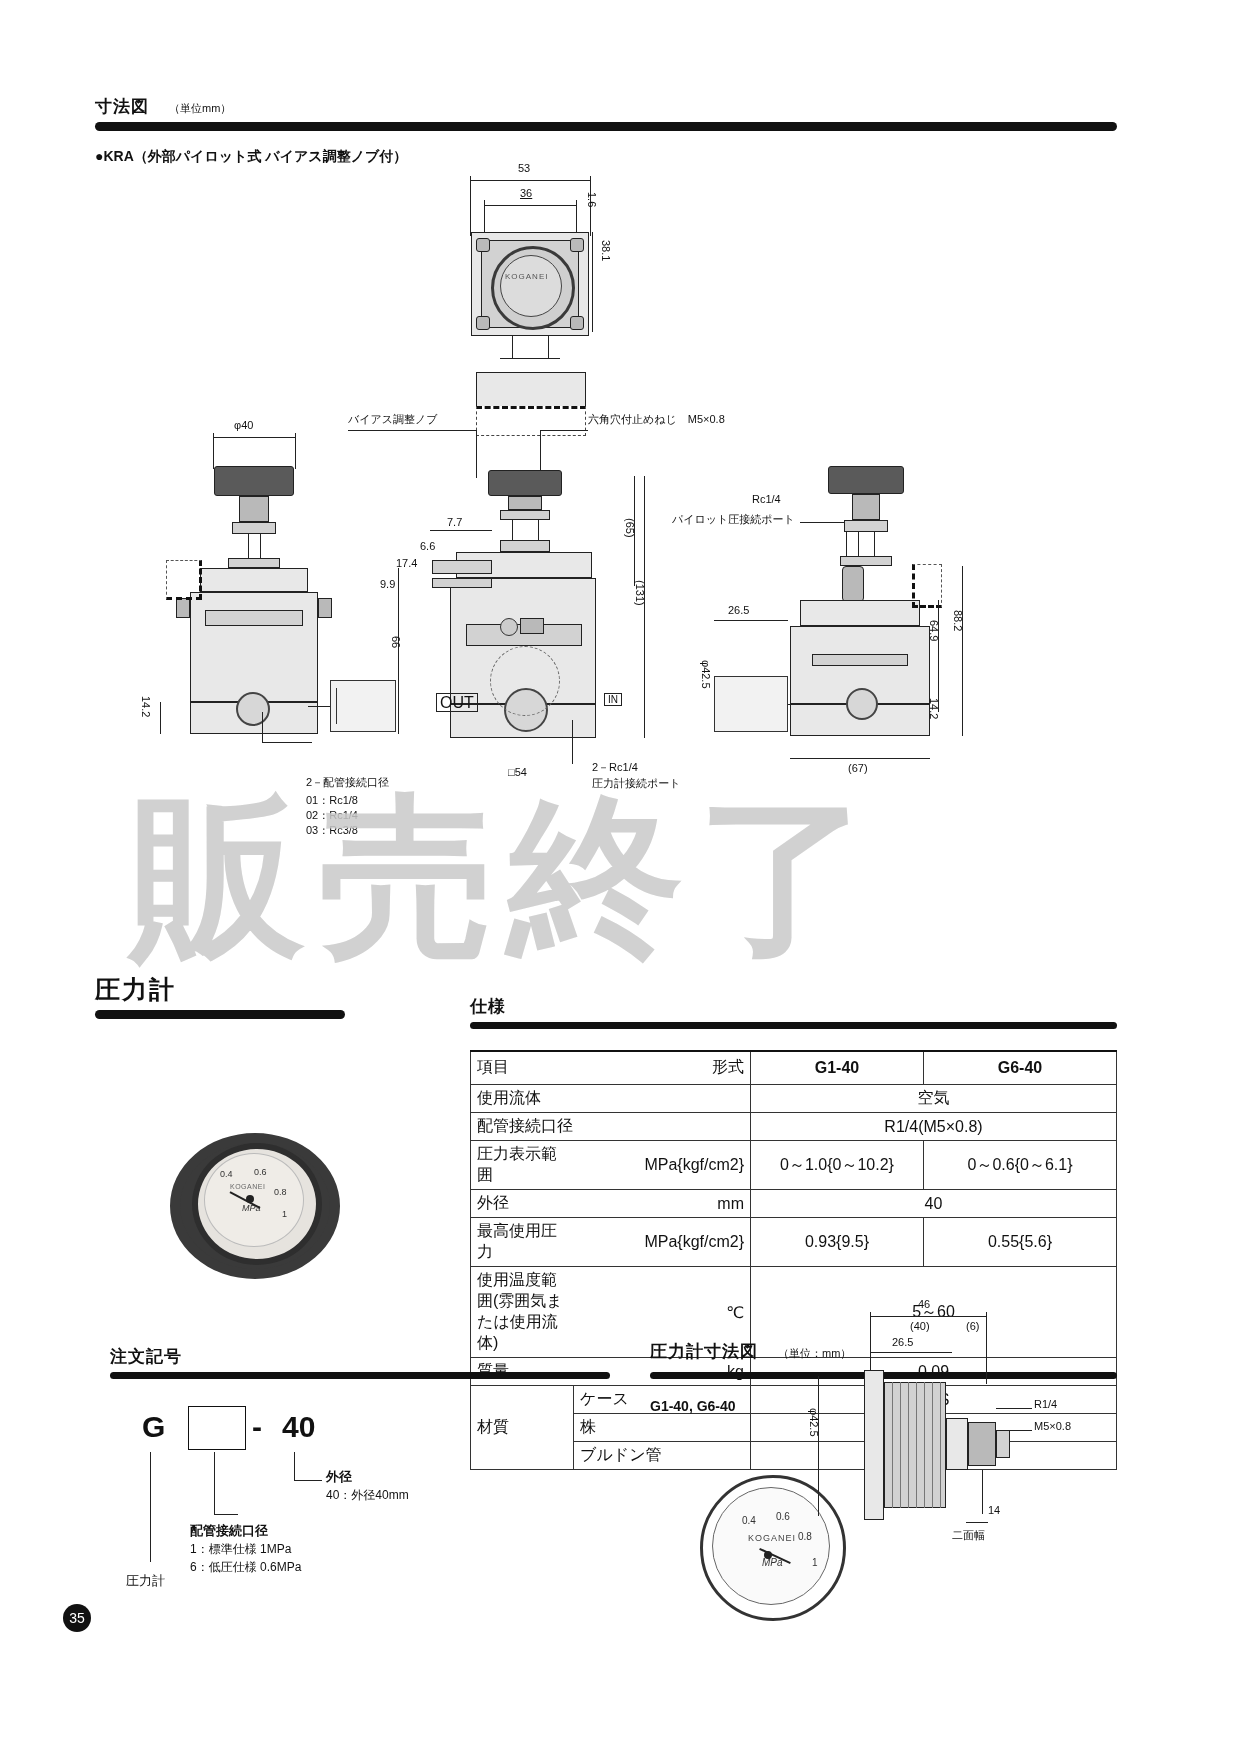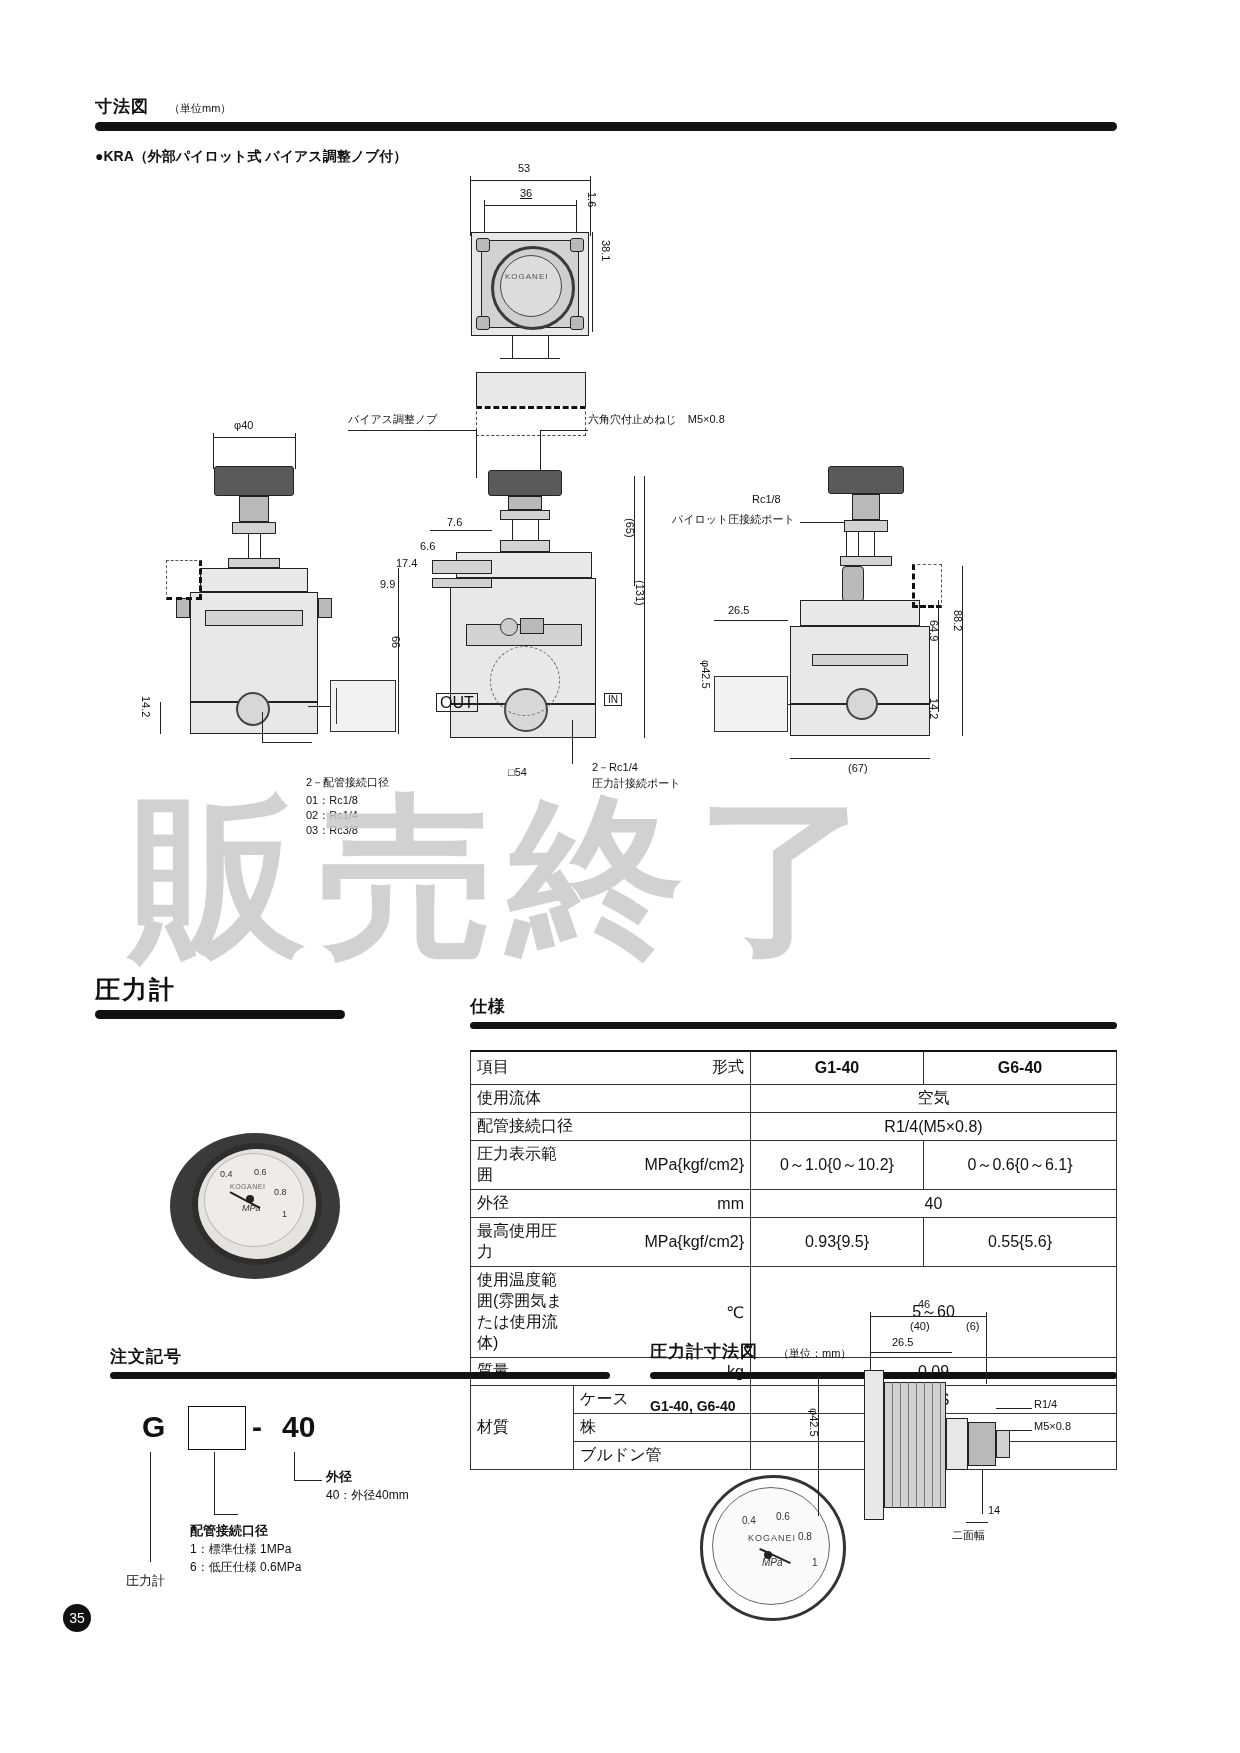--- a/index.html
+++ b/index.html
@@ -172,21 +172,21 @@
   <div class="box fill-l" style="left:456px;top:552px;width:136px;height:26px;"></div>
   <div class="box fill-l" style="left:450px;top:578px;width:146px;height:126px;"></div>
   <div class="box fill-m" style="left:466px;top:624px;width:116px;height:22px;"></div>
   <div class="gauge-out" style="left:500px;top:618px;width:16px;height:16px;border:1px solid #333;background:#ccc;"></div>
   <div class="box fill-d" style="left:520px;top:618px;width:24px;height:16px;"></div>
   <div class="box fill-l" style="left:450px;top:704px;width:146px;height:34px;"></div>
   <div class="gauge-out" style="left:504px;top:688px;width:40px;height:40px;border:2px solid #444;background:#d7d7d7;"></div>
   <div class="gauge-out" style="left:490px;top:646px;width:68px;height:68px;border:1px dashed #666;"></div>
 
   <div class="ln hl" style="left:430px;top:530px;width:62px;"></div>
-  <div class="dimtxt" style="left:447px;top:516px;">7.6</div>
+  <div class="dimtxt" style="left:447px;top:516px;">7.7</div>
   <div class="dimtxt" style="left:420px;top:540px;">6.6</div>
   <div class="dimtxt" style="left:396px;top:557px;">17.4</div>
   <div class="dimtxt" style="left:380px;top:578px;">9.9</div>
   <div class="box fill-m" style="left:432px;top:560px;width:60px;height:14px;"></div>
   <div class="box fill-m" style="left:432px;top:578px;width:60px;height:10px;"></div>
 
   <div class="ln vl" style="left:634px;top:476px;height:110px;"></div>
   <div class="dimtxt v" style="left:624px;top:518px;">(65)</div>
   <div class="ln vl" style="left:644px;top:476px;height:262px;"></div>
   <div class="dimtxt v" style="left:634px;top:580px;">(131)</div>
@@ -197,21 +197,21 @@
   <div class="abs" style="left:604px;top:694px;font-size:10px;">
     <span style="border:1px solid #222;padding:0 3px;">IN</span>
   </div>
 
   <div class="dimtxt" style="left:508px;top:766px;">□54</div>
 
   <div class="ln vl" style="left:572px;top:720px;height:44px;"></div>
   <div class="lead" style="left:592px;top:760px;">2－Rc1/4</div>
   <div class="lead" style="left:592px;top:776px;">圧力計接続ポート</div>
 
-  <div class="lead" style="left:752px;top:492px;">Rc1/8</div>
+  <div class="lead" style="left:752px;top:492px;">Rc1/4</div>
   <div class="lead" style="left:672px;top:512px;">パイロット圧接続ポート</div>
   <div class="ln hl" style="left:800px;top:522px;width:46px;"></div>
   <div class="ln vl" style="left:846px;top:522px;height:42px;"></div>
 
   <div class="box fill-k" style="left:828px;top:466px;width:76px;height:28px;border-radius:3px;"></div>
   <div class="box fill-d" style="left:852px;top:494px;width:28px;height:26px;"></div>
   <div class="box fill-m" style="left:844px;top:520px;width:44px;height:12px;"></div>
   <div class="ln vl" style="left:858px;top:532px;height:24px;"></div>
   <div class="ln vl" style="left:874px;top:532px;height:24px;"></div>
   <div class="box fill-m" style="left:840px;top:556px;width:52px;height:10px;"></div>

